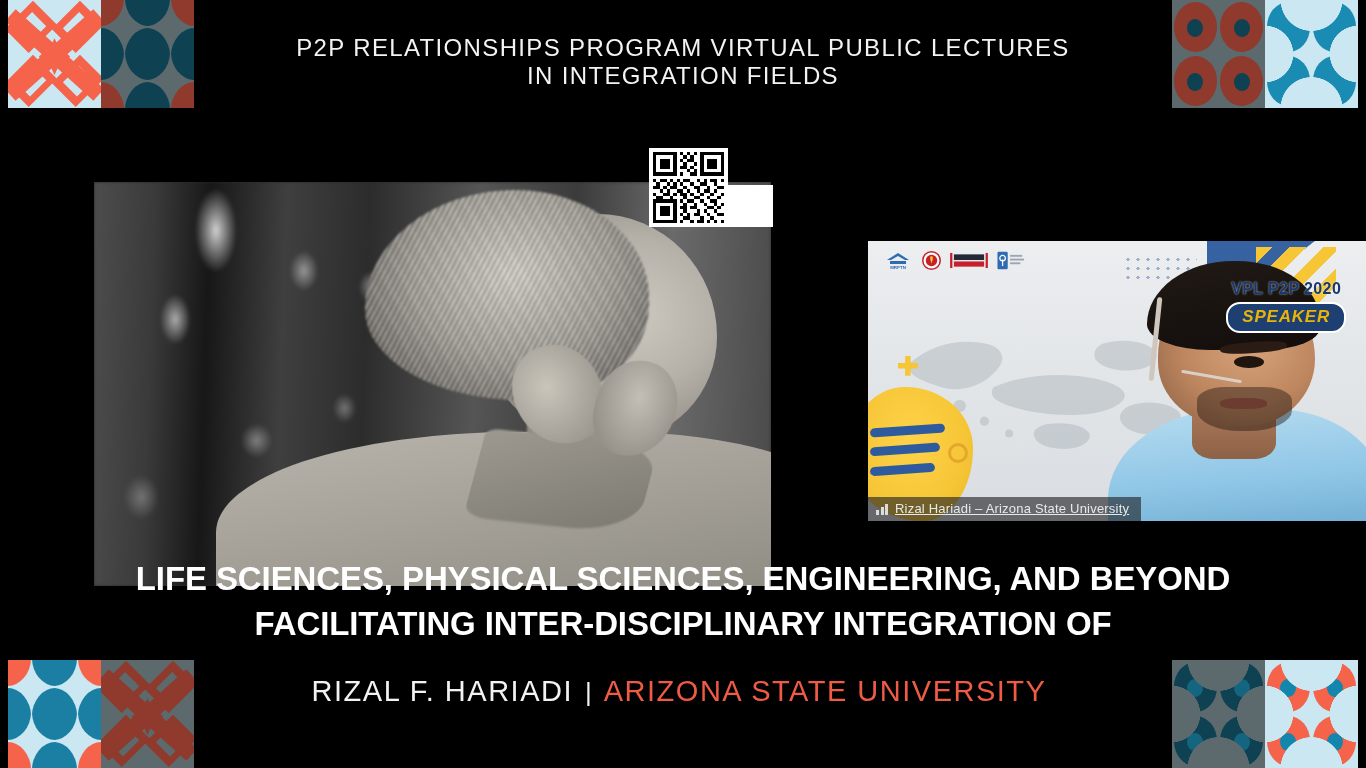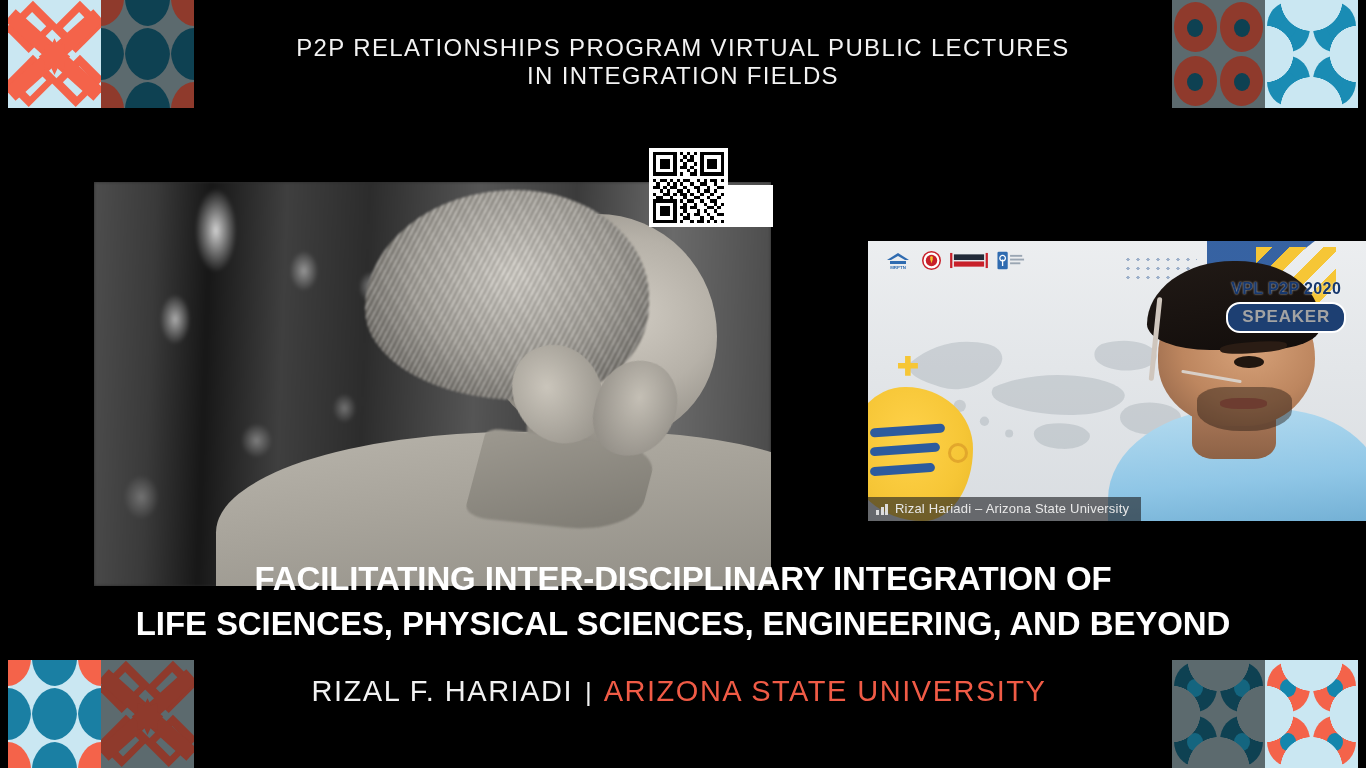--- a/index.html
+++ b/index.html
@@ -392,28 +392,29 @@
   .speaker-tag .vpl {
     color: #17386e;
     font-size: 16px;
     font-weight: 700;
     letter-spacing: .4px;
     margin-bottom: 4px;
     text-shadow: 0 0 2px rgba(255,255,255,.8);
   }
   .speaker-tag .pill {
     background: #1d3f72;
-    color: #a3a3a3;
+    color: #eab308;
     font-size: 17px;
     font-weight: 700;
     letter-spacing: .8px;
     padding: 3px 14px 4px;
     border-radius: 14px;
     border: 2px solid #ffffff;
     display: inline-block;
+    font-style: italic;
   }
   .person {
     position: absolute;
     right: -2%;
     bottom: 0;
     width: 56%;
     height: 100%;
     z-index: 2;
   }
   .p-shirt {
@@ -519,20 +520,21 @@
     gap: 7px;
     padding: 4px 12px 5px 8px;
     background: rgba(30,32,36,.62);
     z-index: 6;
   }
   .vid-caption .cap-text {
     color: #e8e8e8;
     font-size: 13px;
     letter-spacing: .2px;
     white-space: nowrap;
+    text-decoration: underline;
   }
   .bars-icon { display: flex; align-items: flex-end; gap: 1.5px; height: 12px; }
   .bars-icon i { display: block; width: 3px; background: #dcdcdc; }
   .bars-icon i:nth-child(1) { height: 5px; }
   .bars-icon i:nth-child(2) { height: 8px; }
   .bars-icon i:nth-child(3) { height: 11px; }
 
   
   .title-block {
     position: absolute;
@@ -950,21 +952,21 @@
       <span class="bars-icon">
           <i></i>
           <i></i>
           <i></i>
         </span>
       <span class="cap-text">Rizal Hariadi – Arizona State University</span>
     </div>
   </div>
 
   <div class="title-block">
+    <div class="tline">LIFE SCIENCES, PHYSICAL SCIENCES, ENGINEERING, AND BEYOND</div>
     <div class="tline">FACILITATING INTER-DISCIPLINARY INTEGRATION OF</div>
-    <div class="tline">LIFE SCIENCES, PHYSICAL SCIENCES, ENGINEERING, AND BEYOND</div>
   </div>
 
   <div class="credit">
     <span class="speaker-name">RIZAL F. HARIADI</span><span class="sep">|</span><span class="affiliation">ARIZONA STATE UNIVERSITY</span>
   </div>
 
 </div>
 
 </body></html>

